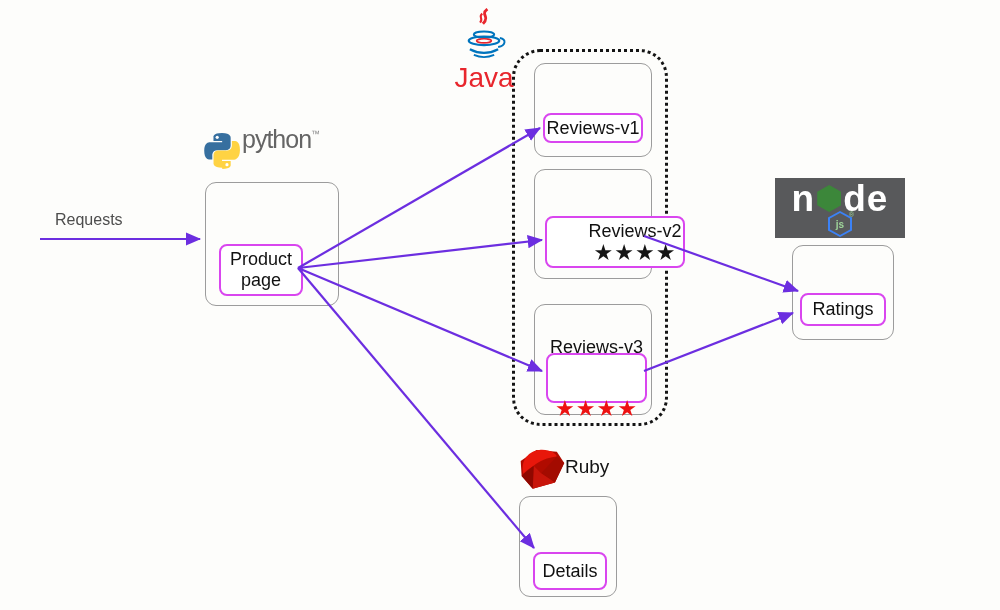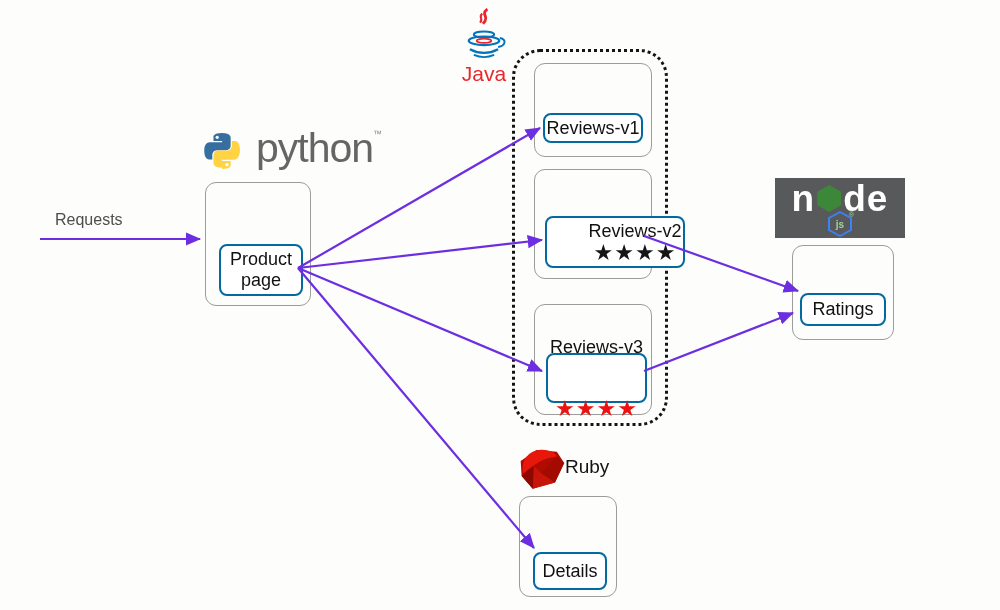--- a/index.html
+++ b/index.html
@@ -18,54 +18,54 @@
     position:absolute;left:512px;top:49px;width:150px;height:371px;
     border:3px dotted #141414;border-radius:28px;z-index:5;
   }
 
   
   .outer{
     position:absolute;border:1.6px solid #9c9c9c;border-radius:11px;
     background:transparent;z-index:10;
   }
   .inner{
-    position:absolute;background:#ffffff;border:2px solid #0369a1;border-radius:8px;
+    position:absolute;background:#ffffff;border:2px solid #d946ef;border-radius:8px;
     display:flex;flex-direction:column;align-items:center;justify-content:center;
     color:#111;font-size:18px;line-height:21px;text-align:center;z-index:12;
   }
   .stars{font-size:22px;line-height:22px;letter-spacing:1px;white-space:nowrap;}
   .stars.black{color:#151515;}
   .stars.red{color:#ee1111;}
 
-  #n-productpage{left:205px;top:182px;width:104px;height:122px;}
+  #n-productpage{left:205px;top:182px;width:104px;height:122px;padding-left:28px;}
   #b-productpage{left:13px;bottom:9px;width:80px;min-height:44px;padding:2px 0;}
   #n-reviews-v1{left:534px;top:63px;width:116px;height:92px;}
   #b-reviews-v1{left:8px;bottom:13px;width:96px;height:26px;}
   #n-reviews-v2{left:534px;top:169px;width:116px;height:108px;}
   #b-reviews-v2{left:10px;bottom:10px;width:96px;height:48px;padding-left:40px;}
   #n-reviews-v3{left:534px;top:304px;width:116px;height:109px;}
   #b-reviews-v3{left:11px;bottom:11px;width:97px;height:46px;gap:40px;}
   #n-ratings{left:792px;top:245px;width:100px;height:93px;}
   #b-ratings{left:7px;bottom:13px;width:82px;height:29px;}
   #n-details{left:519px;top:496px;width:96px;height:99px;}
   #b-details{left:13px;bottom:6px;width:70px;height:34px;}
 
   
   .requests{
     position:absolute;left:55px;top:211px;font-size:16px;color:#4d4d4d;z-index:10;
   }
 
   
   .python-logo{position:absolute;left:202px;top:131px;display:flex;align-items:flex-start;z-index:10;}
-  .py-text{font-size:41px;color:#656565;letter-spacing:-1px;margin-left:14px;margin-top:-6px;}
+  .py-text{font-size:25px;color:#656565;letter-spacing:-1px;margin-left:0;margin-top:-6px;}
   .py-tm{font-size:9px;color:#8a8a8a;margin-top:-2px;}
 
   
   .java-logo{position:absolute;left:452px;top:8px;width:64px;text-align:center;z-index:10;}
-  .java-text{font-size:21px;font-weight:500;color:#e8262d;margin-top:-2px;}
+  .java-text{font-size:28px;font-weight:500;color:#e8262d;margin-top:-2px;}
 
   
   .node-logo{
     position:absolute;left:775px;top:178px;width:130px;height:60px;background:#58595b;
     display:flex;align-items:flex-start;justify-content:center;padding-top:4px;
     box-sizing:border-box;z-index:10;
   }
   .node-logo .nl{color:#ffffff;font-size:37px;line-height:34px;font-weight:700;letter-spacing:1px;}
   .node-logo .hex{
     width:24px;height:27px;margin:3px 2px 0 2px;background:#3c873a;

